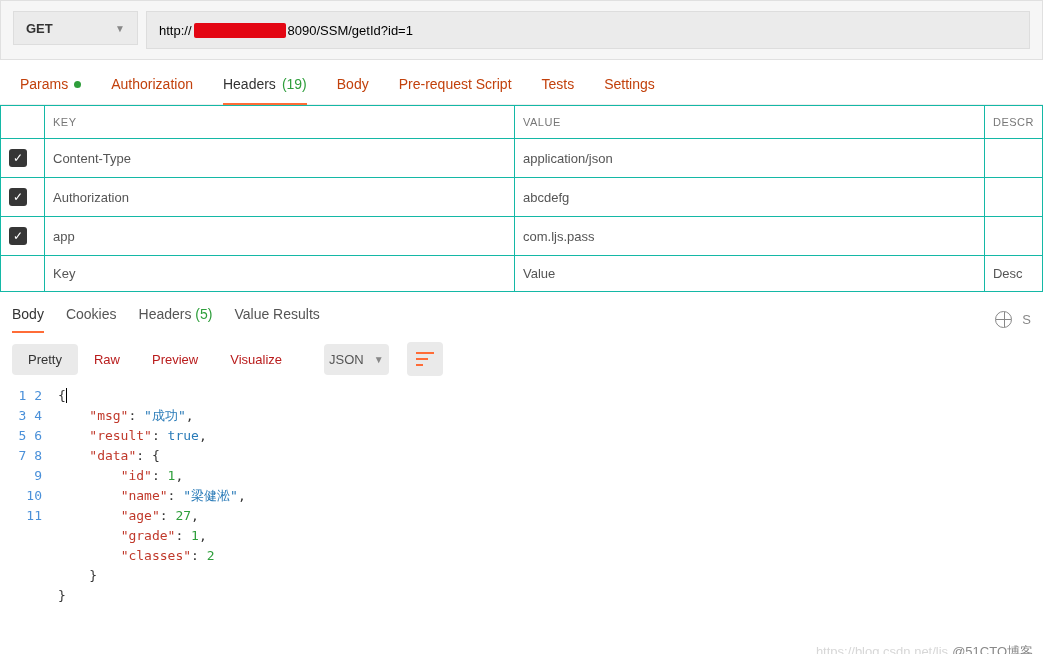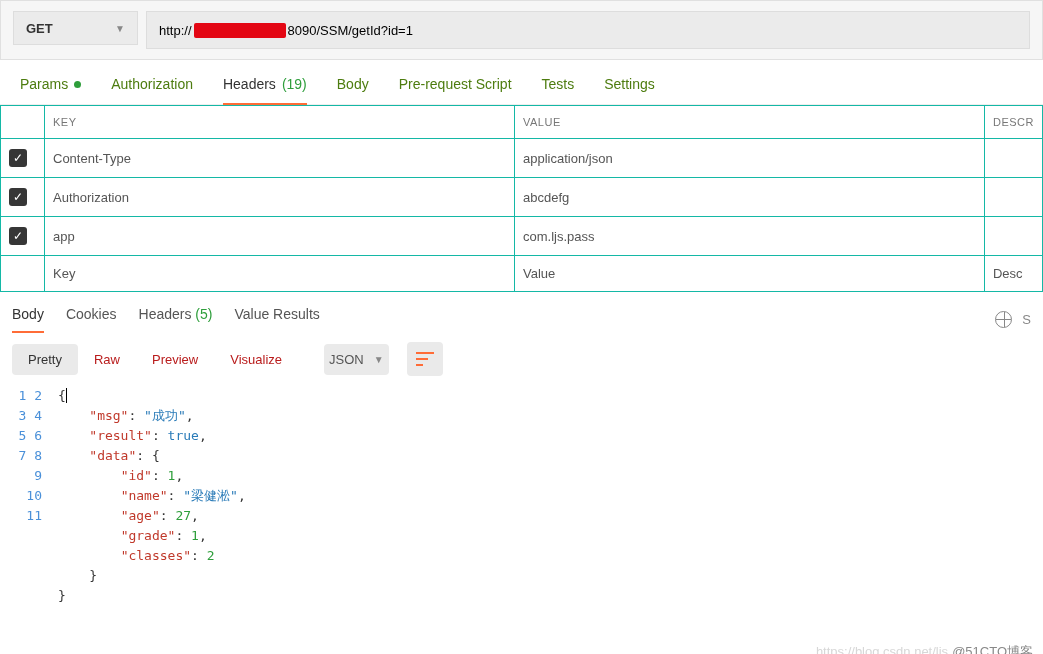--- a/index.html
+++ b/index.html
@@ -59,21 +59,21 @@
   
   .req-tabs {
     display: flex;
     gap: 30px;
     padding: 16px 20px 0 20px;
     border-bottom: 1px solid #eee;
   }
   .req-tab {
     padding-bottom: 12px;
     font-size: 14px;
-    color: #4d7c0f;
+    color: #c2410c;
     position: relative;
     display:flex;
     align-items:center;
     gap:6px;
   }
   .req-tab.active {
     color: #333;
   }
   .req-tab.active::after {
     content: "";

